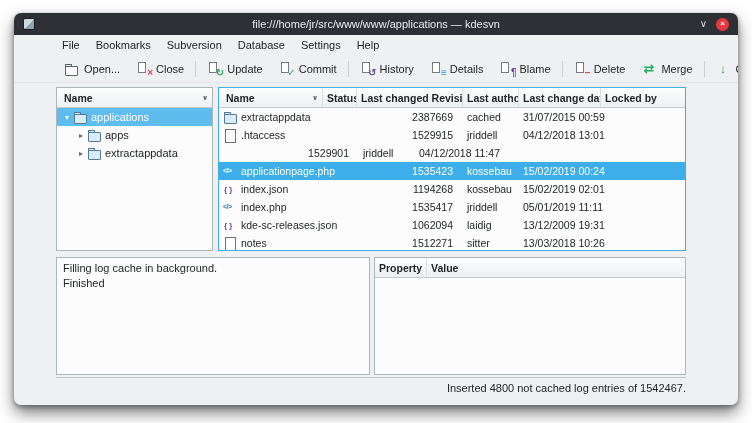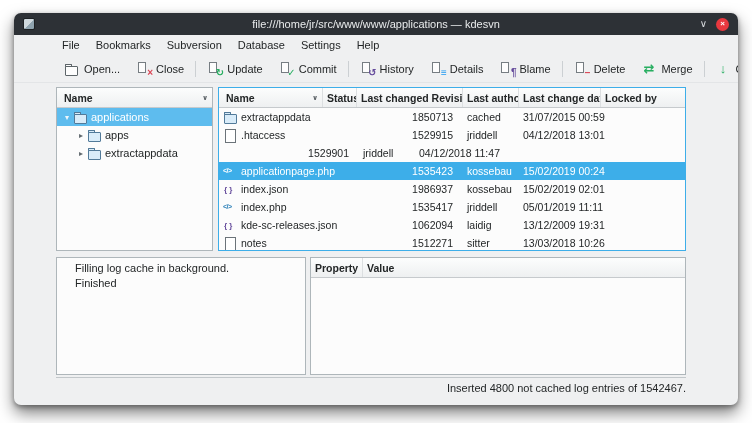--- a/index.html
+++ b/index.html
@@ -44,21 +44,21 @@
 
   
   .main { flex:1; display:flex; flex-direction:column; padding:4px 52px 8px 42px; }
   .top-panels { display:flex; height:164px; flex:none; }
   .bottom-panels { display:flex; height:118px; flex:none; margin-top:6px; }
   .panel { background:#fcfcfc; border:1px solid #aeb6ba; display:flex; flex-direction:column; overflow:hidden; }
   .tree-panel { width:157px; flex:none; }
   .file-panel { flex:1; border-color:#3daee9; }
   .v-split { width:5px; flex:none; }
   .h-split { width:4px; flex:none; }
-  .log-panel { width:250px; flex:none; padding:3px 18px; font-size:11px; line-height:15px; color:#232627; display:block; }
+  .log-panel { width:314px; flex:none; padding:3px 6px; font-size:11px; line-height:15px; color:#232627; display:block; }
   .props-panel { flex:1; }
 
   .hdr { height:20px; flex:none; display:flex; background:linear-gradient(#fcfdfd,#eef0f1);
          border-bottom:1px solid #c6cacd; font-size:10.5px; color:#232627; }
   .hcell { display:flex; align-items:center; padding:0 4px; border-right:1px solid #dcdfe1;
            overflow:hidden; white-space:nowrap;font-weight:bold; }
   .hcell:last-child { border-right:none; }
   .hchev { font-size:7px; color:#5a6065; margin-left:auto; padding-left:3px; }
   .tree-panel .hcell { flex:1; border-right:none; padding-left:7px; }
 
@@ -274,21 +274,21 @@
           <span class="hcell c-date">Last change date</span>
           <span class="hcell c-locked">Locked by</span>
         </div>
         <div class="rows">
   <div class="frow">
     <span class="c-name">
                 <span class="fi i-folder"></span>
                 <span>extractappdata</span>
               </span>
     <span class="c-status"></span>
-    <span class="c-rev">1850713</span>
+    <span class="c-rev">2387669</span>
     <span class="c-author">cached</span>
     <span class="c-date">31/07/2015 00:59</span>
     <span class="c-locked"></span>
   </div>
 
   <div class="frow">
     <span class="c-name">
                 <span class="fi i-file"></span>
                 <span>.htaccess</span>
               </span>
@@ -318,21 +318,21 @@
     <span class="c-date">15/02/2019 00:24</span>
     <span class="c-locked"></span>
   </div>
 
   <div class="frow">
     <span class="c-name">
                 <span class="fi i-json"></span>
                 <span>index.json</span>
               </span>
     <span class="c-status"></span>
-    <span class="c-rev">1986937</span>
+    <span class="c-rev">1194268</span>
     <span class="c-author">kossebau</span>
     <span class="c-date">15/02/2019 02:01</span>
     <span class="c-locked"></span>
   </div>
 
   <div class="frow">
     <span class="c-name">
                 <span class="fi i-code"></span>
                 <span>index.php</span>
               </span>

